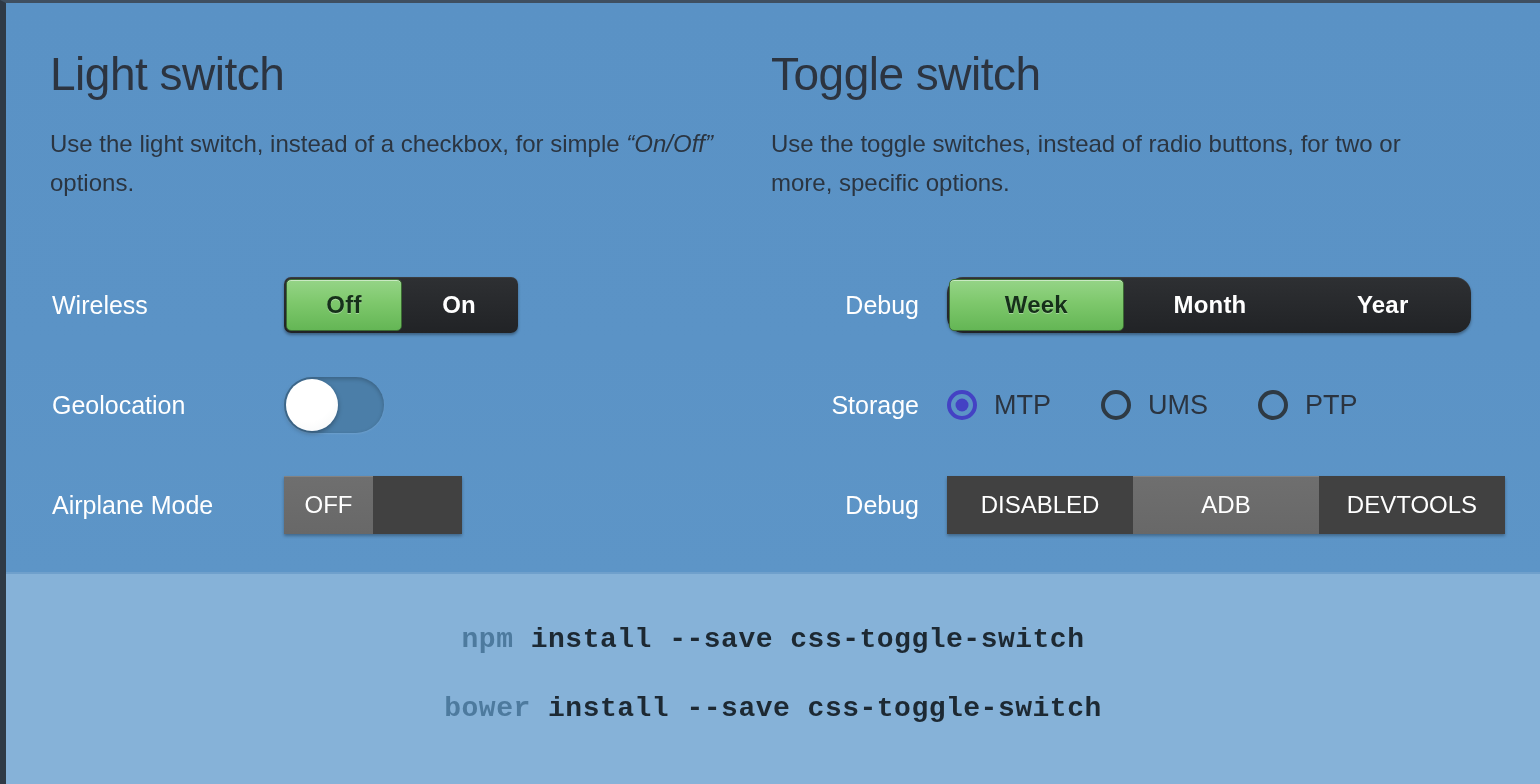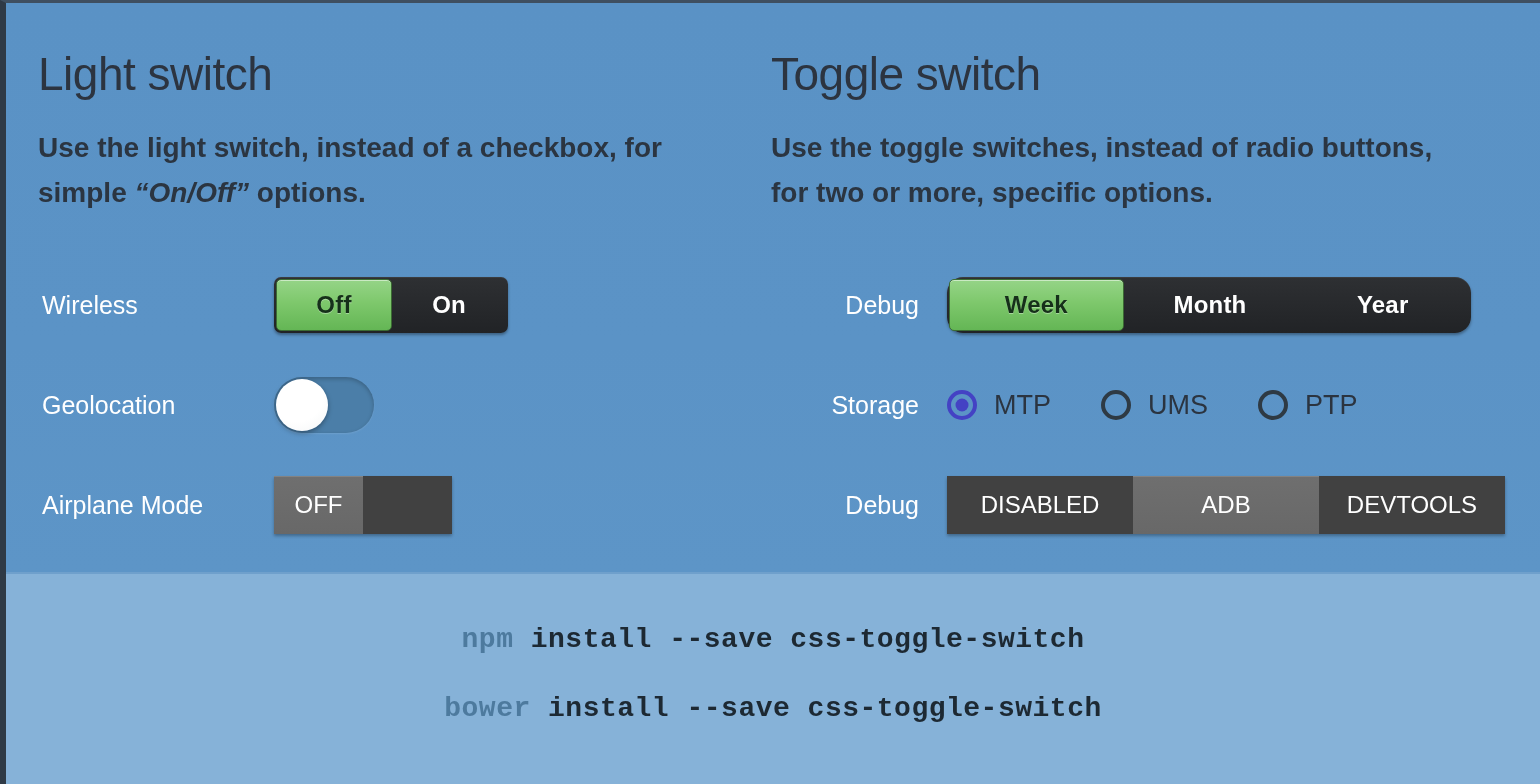--- a/index.html
+++ b/index.html
@@ -35,52 +35,52 @@
 
   .column {
     position: absolute;
     top: 0;
     height: 569px;
   }
   #col-left  { left: 0;   width: 767px; }
   #col-right { left: 735px; width: 767px; }
 
   .col-head {
-    padding-left: 32px;
+    padding-left: 44px;
   }
   #col-right .col-head { padding-left: 30px; }
 
   .col-title {
     font-size: 46px;
     font-weight: 400;
     color: #2c3440;
     letter-spacing: -0.5px;
     line-height: 1;
     padding-top: 48px;
   }
 
   .col-desc {
-    font-size: 28px;
-    font-weight: 700;
+    font-size: 24px;
+    font-weight: 400;
     color: #2b3541;
     line-height: 1.62;
     padding-top: 28px;
     max-width: 690px;
   }
   .col-desc em { font-style: italic; }
 
   
   .rows { position: absolute; top: 252px; left: 0; width: 100%; }
 
   .row {
     display: flex;
     align-items: center;
     height: 100px;
   }
-  #col-left .row  { padding-left: 36px; }
+  #col-left .row  { padding-left: 46px; }
   #col-right .row { padding-left: 30px; }
 
   .row-label {
     font-size: 25px;
     color: #ffffff;
     font-weight: 400;
     flex: 0 0 auto;
   }
   #col-left  .row-label { width: 232px; text-align: left; }
   #col-right .row-label { width: 176px; text-align: right; padding-right: 28px; }

